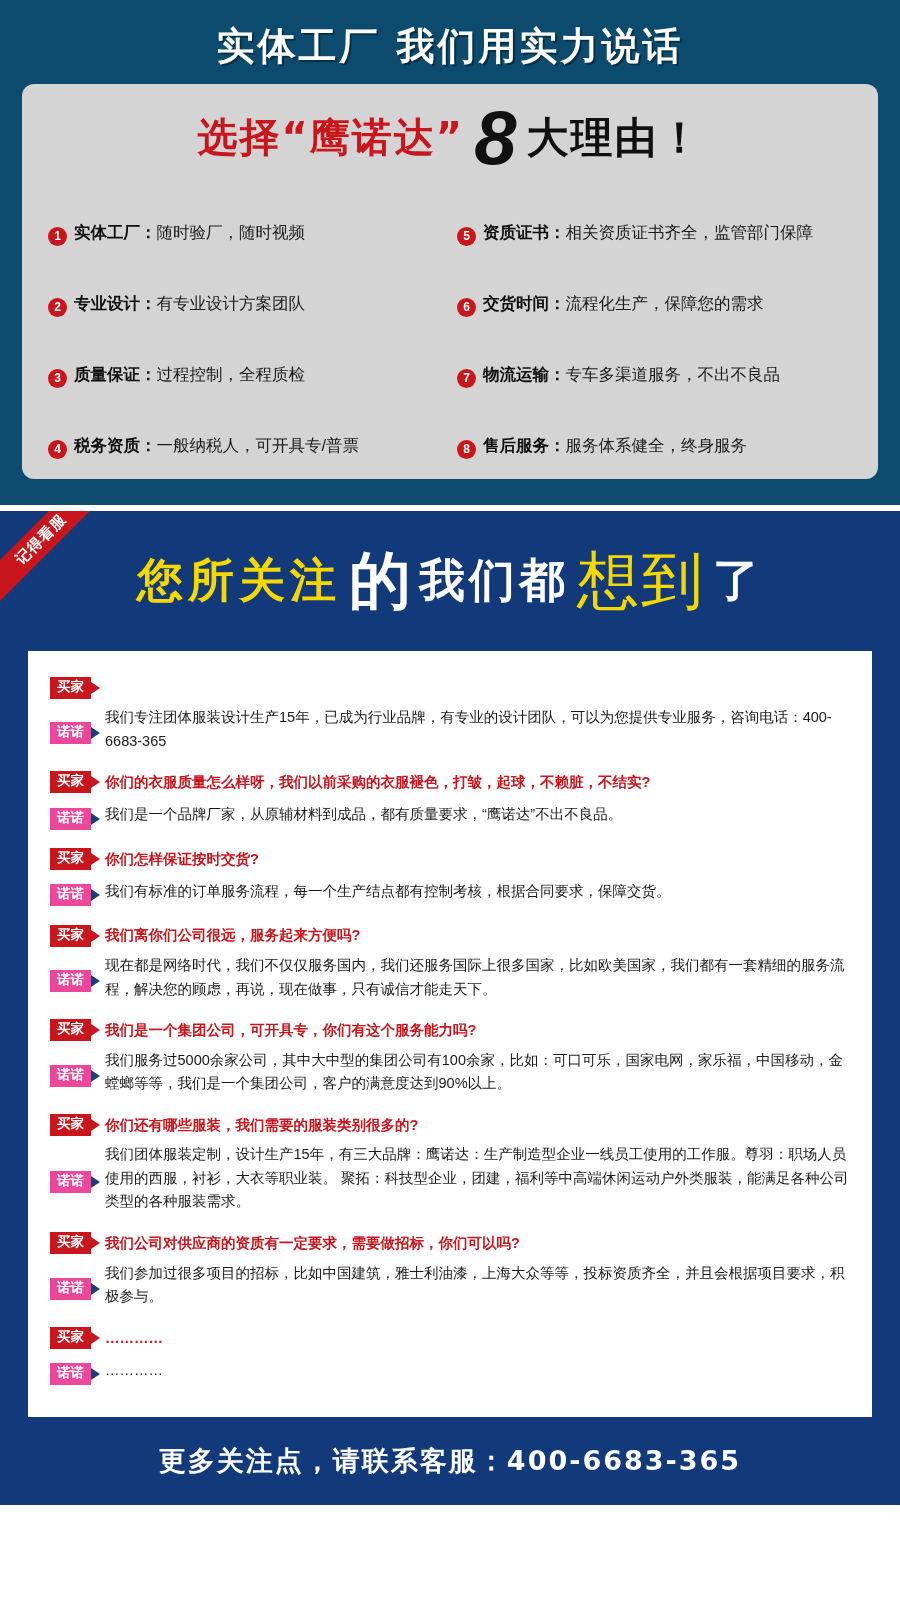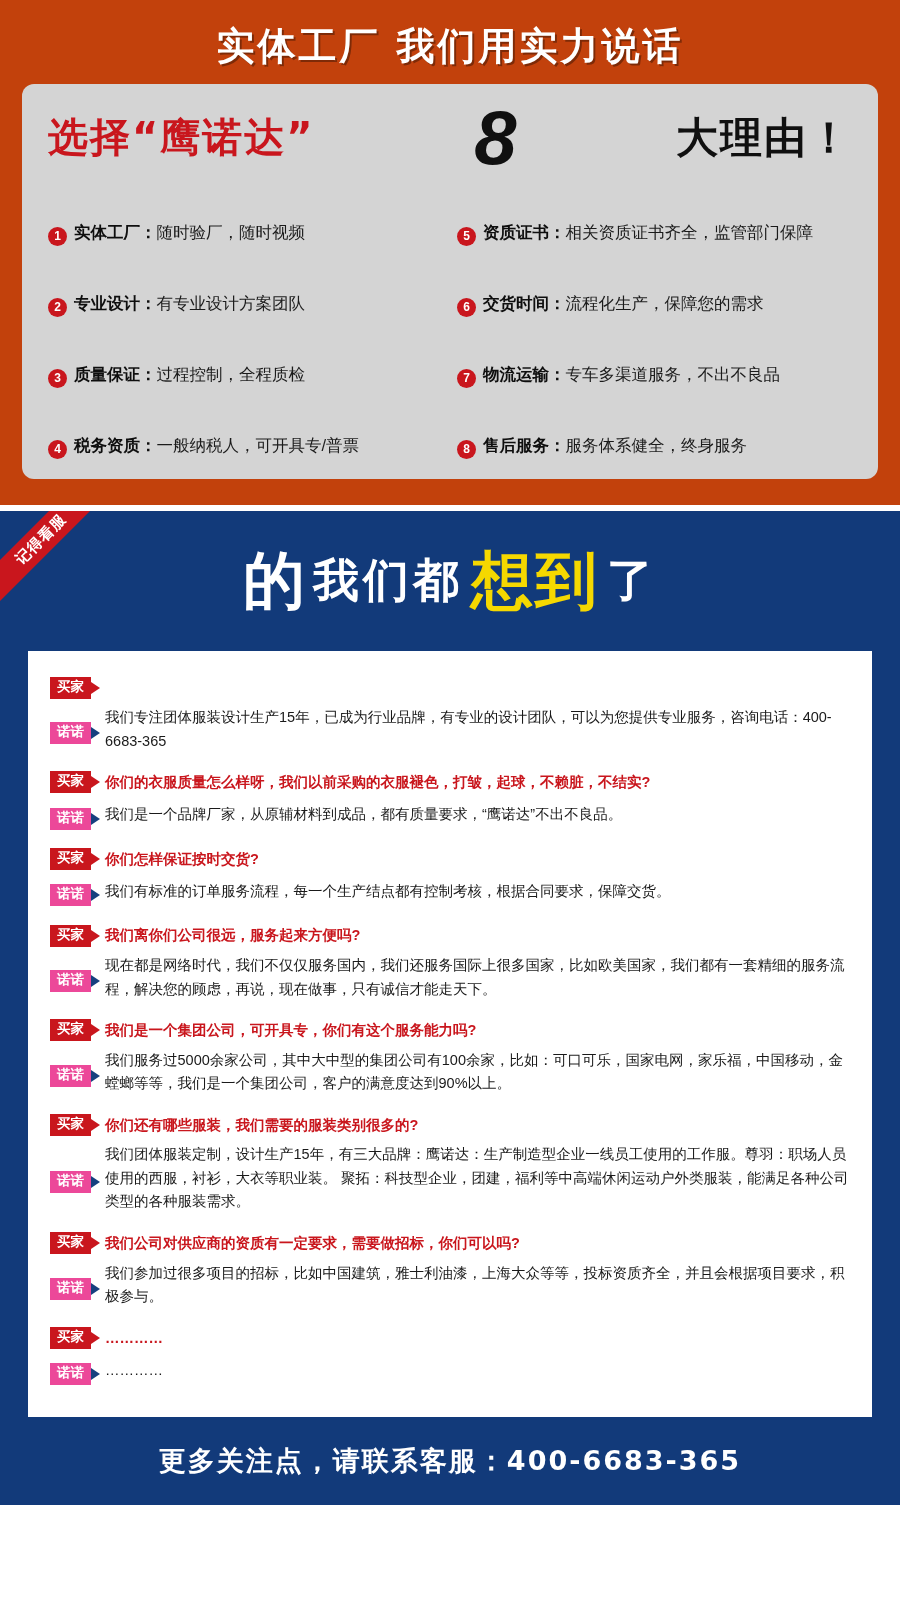--- a/index.html
+++ b/index.html
@@ -15,21 +15,21 @@
   .page {
     position: relative;
     width: 900px;
     min-height: 1603px;
     background: #ffffff;
     overflow: hidden;
   }
 
   
   .sec-reasons {
-    background: #c2410c;
+    background: #0c4a6e;
     padding: 18px 22px 26px 22px;
     box-sizing: border-box;
   }
   .reasons-banner {
     text-align: center;
     color: #ffffff;
     font-size: 38px;
     font-weight: bold;
     letter-spacing: 3px;
     line-height: 1.2;
@@ -39,21 +39,21 @@
   }
   .reasons-card {
     background: #d4d4d4;
     border-radius: 12px;
     padding: 18px 26px 22px 26px;
     box-sizing: border-box;
   }
   .reasons-title {
     display: flex;
     align-items: center;
-    justify-content: space-between;
+    justify-content: center;
     gap: 4px;
     padding: 4px 0 16px 0;
     white-space: nowrap;
   }
   .rt-red {
     color: #c9161d;
     font-size: 40px;
     font-weight: bold;
     letter-spacing: 2px;
     font-family: "DejaVu Sans", "Liberation Sans", sans-serif;
@@ -164,21 +164,21 @@
   .ft-w {
     color: #ffffff;
     font-size: 46px;
     font-weight: bold;
     letter-spacing: 4px;
     font-family: "DejaVu Sans", "Liberation Sans", sans-serif;
   }
   .ft-y-big {
     color: #f5d800;
     font-size: 62px;
-    font-weight: bold;
+    font-weight: normal;
     letter-spacing: 2px;
     font-family: "DejaVu Sans", "Liberation Sans", sans-serif;
   }
 
   .faq-card {
     background: #ffffff;
     margin: 0 28px;
     padding: 26px 22px 26px 22px;
     box-sizing: border-box;
   }
@@ -297,20 +297,21 @@
           <span class="reason-val">服务体系健全，终身服务</span>
         </div>
       </div>
     </div>
   </section>
 
   <section class="sec-faq">
     <div class="faq-head">
       <div class="corner-ribbon">记得看服</div>
       <div class="faq-title">
+        <span class="ft-y">您所关注</span>
         <span class="ft-w-big">的</span>
         <span class="ft-w">我们都</span>
         <span class="ft-y-big">想到</span>
         <span class="ft-w">了</span>
       </div>
     </div>
 
     <div class="faq-card">
 
       <div class="qa-block">

